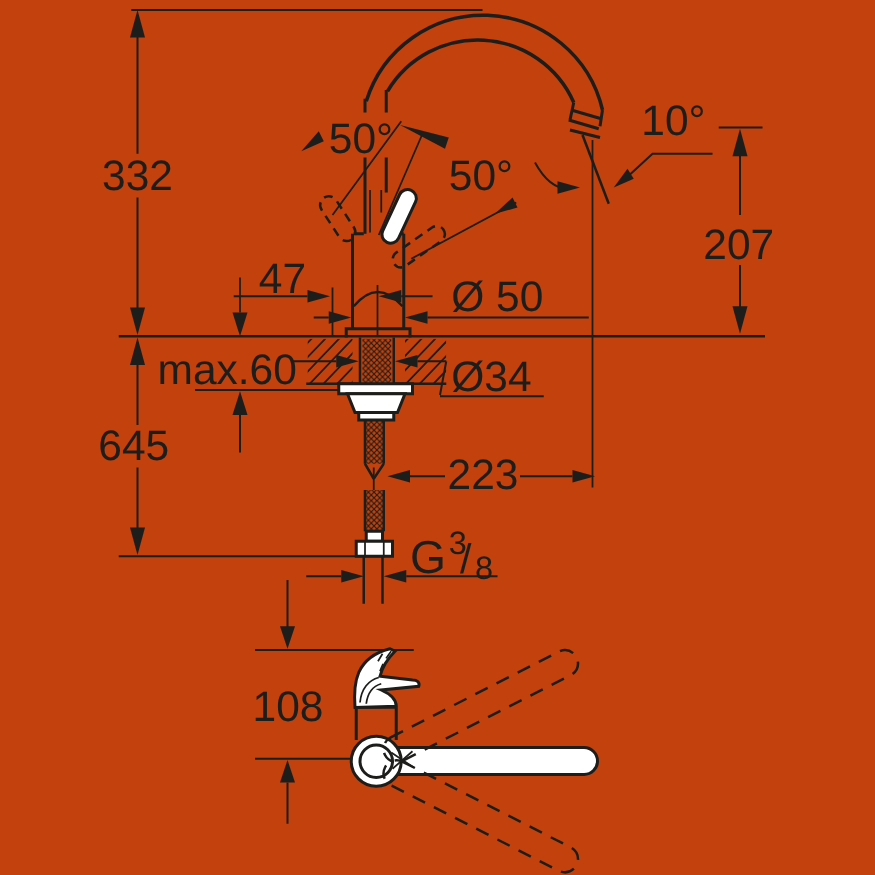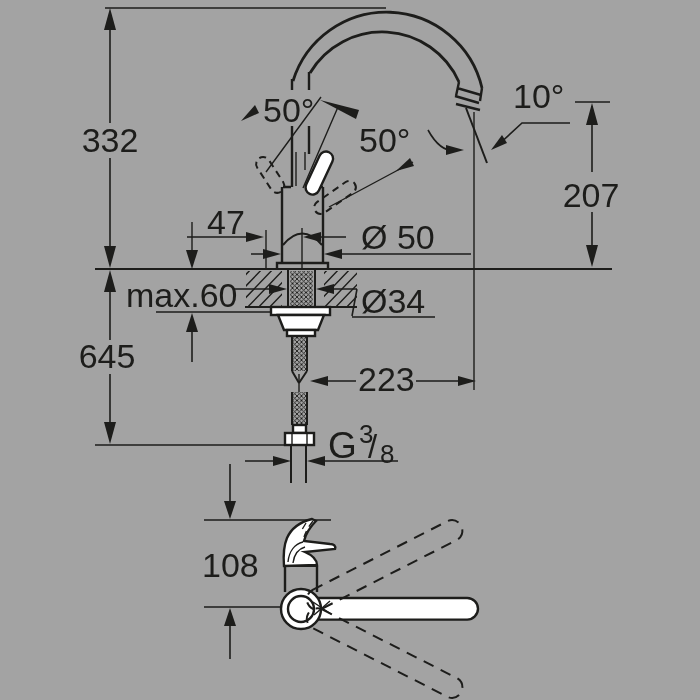--- a/index.html
+++ b/index.html
@@ -1,16 +1,16 @@
 <!DOCTYPE html>
 <html><head>
 <meta charset="utf-8">
 <style>
   html,body{margin:0;padding:0;background:#ffffff;}
-  .stage{width:700px;height:700px;background:#a3a3a3;position:relative;overflow:hidden;}
+  .stage{width:700px;height:700px;background:#c2410c;position:relative;overflow:hidden;}
   svg{display:block;}
   .ln{stroke:#1d1d1b;fill:none;stroke-width:2;}
   .obj{stroke:#1d1d1b;fill:none;stroke-width:2.4;}
   .objw{stroke:#1d1d1b;fill:#ffffff;stroke-width:2.4;}
   .thick{stroke-width:2.8;}
   .thin{stroke-width:1.4;}
   .dimln{stroke:#1d1d1b;fill:none;stroke-width:1.6;}
   .arr{fill:#1d1d1b;stroke:none;}
   .dash{stroke-dasharray:7 5;}
   .dashL{stroke-dasharray:11 8;}

